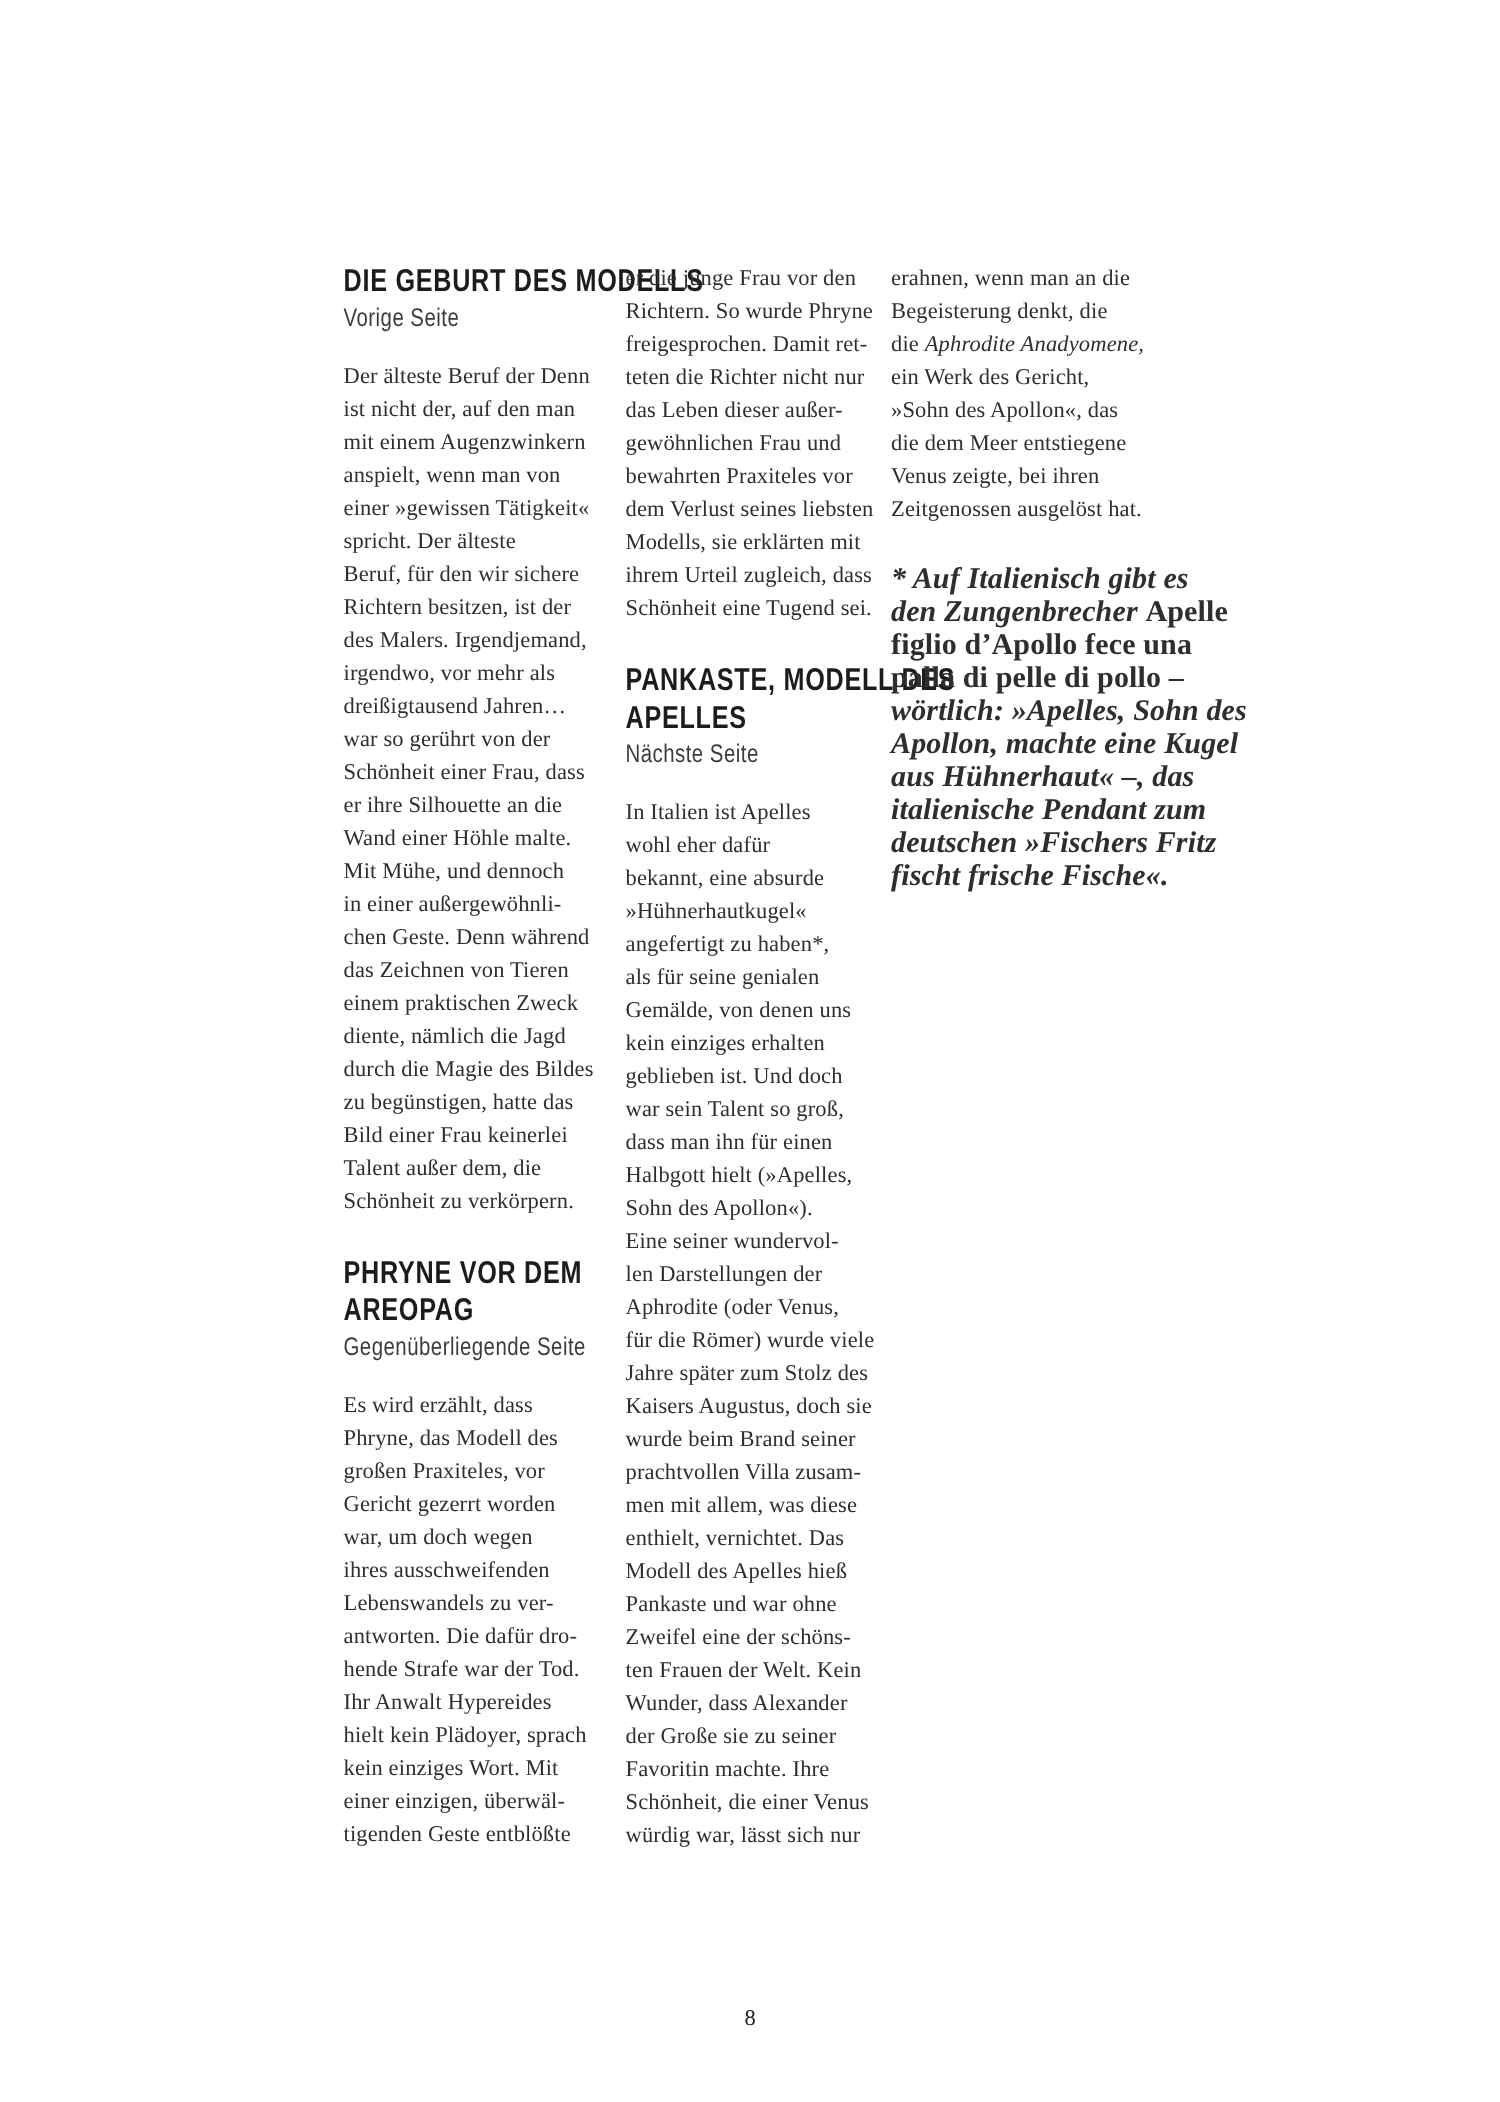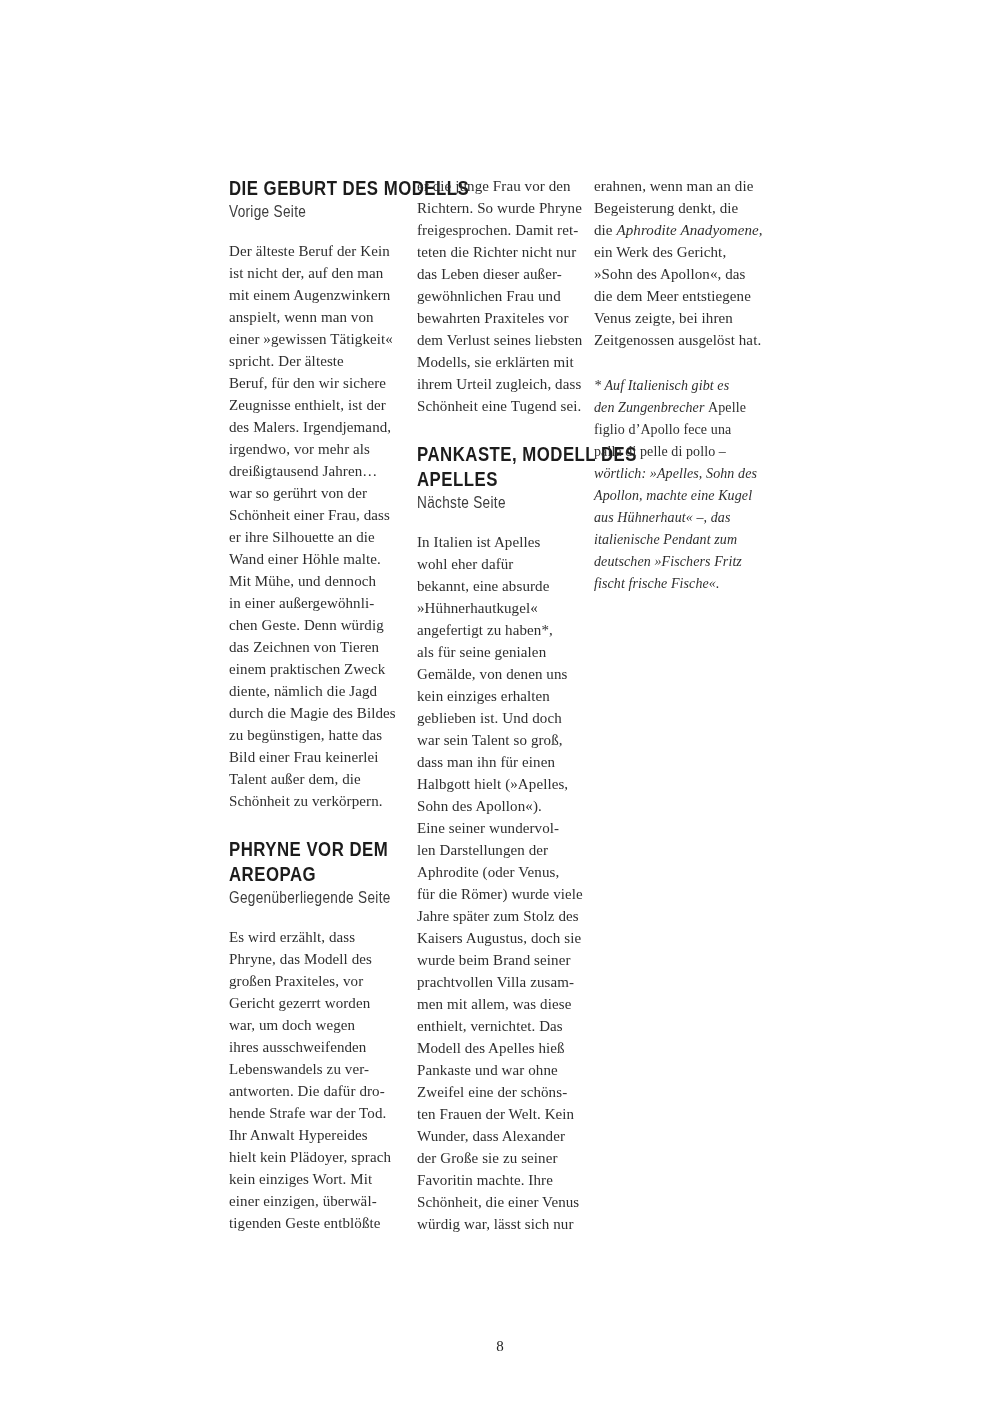--- a/index.html
+++ b/index.html
@@ -41,21 +41,21 @@
   }
   .block.heading { margin-bottom: 16px; }
 
   .block.paragraph { }
   .t-line {
     font-size: 15px;
     line-height: 22px;
     letter-spacing: 0.1px;
     white-space: nowrap;
   }
-  .block.paragraph.footnote .t-line { font-size: 14px; }
+  .block.paragraph.footnote .t-line { font-size: 20px; font-weight: bold; }
   .block.paragraph.footnote { margin-top: 24px; }
   .it { font-style: italic; }
   .rm { font-style: normal; }
 
   .page-number {
     position: absolute;
     left: 0; right: 0;
     top: 1338px;
     text-align: center;
     font-size: 15px;
@@ -65,38 +65,38 @@
 </head>
 <body>
 
 <div class="sheet">
   <div class="column" id="col1">
       <div class="block heading">
         <div class="h-line">DIE GEBURT DES MODELLS</div>
         <div class="subtitle">Vorige Seite</div>
       </div>
       <div class="block paragraph">
-        <div class="t-line">Der älteste Beruf der Kein</div>
+        <div class="t-line">Der älteste Beruf der Denn</div>
         <div class="t-line">ist nicht der, auf den man</div>
         <div class="t-line">mit einem Augenzwinkern</div>
         <div class="t-line">anspielt, wenn man von</div>
         <div class="t-line">einer »gewissen Tätigkeit«</div>
         <div class="t-line">spricht. Der älteste</div>
         <div class="t-line">Beruf, für den wir sichere</div>
-        <div class="t-line">Zeugnisse enthielt, ist der</div>
+        <div class="t-line">Richtern besitzen, ist der</div>
         <div class="t-line">des Malers. Irgendjemand,</div>
         <div class="t-line">irgendwo, vor mehr als</div>
         <div class="t-line">dreißigtausend Jahren…</div>
         <div class="t-line">war so gerührt von der</div>
         <div class="t-line">Schönheit einer Frau, dass</div>
         <div class="t-line">er ihre Silhouette an die</div>
         <div class="t-line">Wand einer Höhle malte.</div>
         <div class="t-line">Mit Mühe, und dennoch</div>
         <div class="t-line">in einer außergewöhnli-</div>
-        <div class="t-line">chen Geste. Denn würdig</div>
+        <div class="t-line">chen Geste. Denn während</div>
         <div class="t-line">das Zeichnen von Tieren</div>
         <div class="t-line">einem praktischen Zweck</div>
         <div class="t-line">diente, nämlich die Jagd</div>
         <div class="t-line">durch die Magie des Bildes</div>
         <div class="t-line">zu begünstigen, hatte das</div>
         <div class="t-line">Bild einer Frau keinerlei</div>
         <div class="t-line">Talent außer dem, die</div>
         <div class="t-line">Schönheit zu verkörpern.</div>
       </div>
       <div class="block heading">

